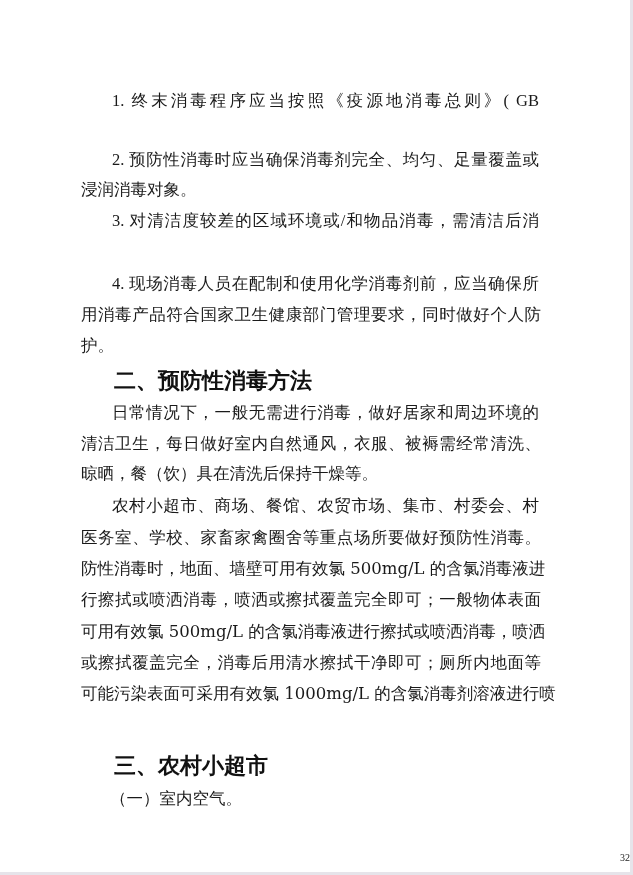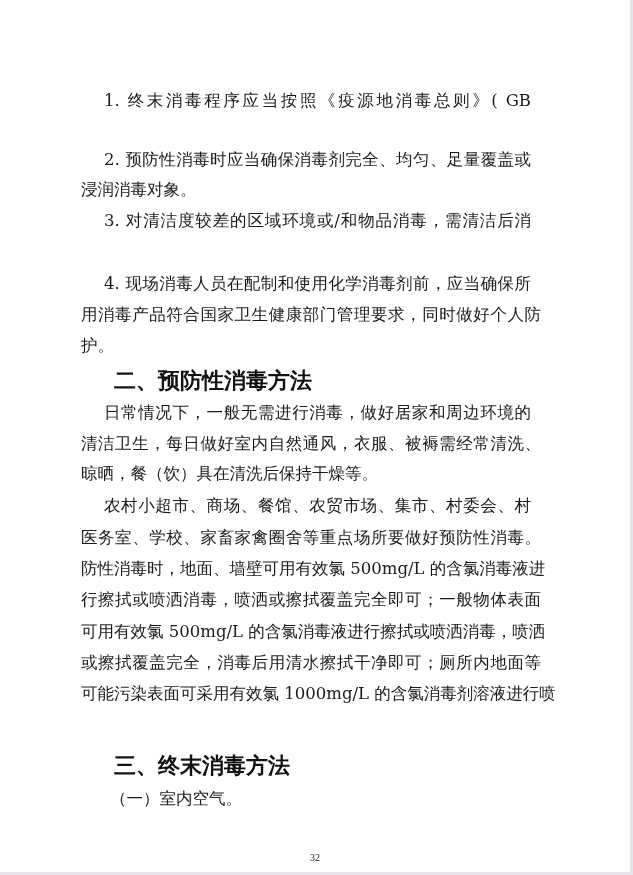--- a/index.html
+++ b/index.html
@@ -8,29 +8,29 @@
     }
     .page {
       position: absolute; left: 0; top: 0; width: 630px; height: 872px; background: #ffffff;
     }
     .line {
       position: absolute; left: 81px; width: 460px; height: 26px;
       font-family: "DejaVu Serif", "Liberation Serif", serif;
       font-size: 16.5px; color: #1a1a1a; white-space: nowrap; line-height: 26px;
       text-align: justify; text-align-last: justify;
     }
-    .line.indent { left: 104px; width: 427px; }
+    .line.indent { left: 112px; width: 427px; font-family: Liberation Serif, serif; }
     .line.last { text-align-last: left; }
     .heading {
       position: absolute; left: 114px; height: 26px; line-height: 26px;
       font-family: "DejaVu Sans", "Liberation Sans", sans-serif; font-weight: bold;
       font-size: 22px; color: #111; white-space: nowrap;
     }
     .pagenum {
-      position: absolute; top: 852px; left: 0; width: 630px; text-align: center;
+      position: absolute; top: 852px; left: 0; width: 630px; text-align: right;
       font-family: "Liberation Serif", serif; font-size: 10px; color: #222;
     }
   </style>
 </head>
 <body>
 
 <div class="page">
   <div class="line indent" style="top:88px">1. 终末消毒程序应当按照《疫源地消毒总则》( GB</div>
 
   <div class="line indent" style="top:147px">2. 预防性消毒时应当确保消毒剂完全、均匀、足量覆盖或</div>
@@ -49,18 +49,18 @@
   <div class="line last" style="top:461px">晾晒，餐（饮）具在清洗后保持干燥等。</div>
 
   <div class="line" style="top:525px">医务室、学校、家畜家禽圈舍等重点场所要做好预防性消毒。</div>
   <div class="line indent" style="top:493px">农村小超市、商场、餐馆、农贸市场、集市、村委会、村</div>
   <div class="line" style="top:556px">防性消毒时，地面、墙壁可用有效氯 500mg/L 的含氯消毒液进</div>
   <div class="line" style="top:587px">行擦拭或喷洒消毒，喷洒或擦拭覆盖完全即可；一般物体表面</div>
   <div class="line" style="top:619px">可用有效氯 500mg/L 的含氯消毒液进行擦拭或喷洒消毒，喷洒</div>
   <div class="line" style="top:650px">或擦拭覆盖完全，消毒后用清水擦拭干净即可；厕所内地面等</div>
   <div class="line" style="top:681px">可能污染表面可采用有效氯 1000mg/L 的含氯消毒剂溶液进行喷</div>
 
-  <div class="heading" style="top:753px">三、终末消毒方法</div>
+  <div class="heading" style="top:753px">三、农村小超市</div>
 
   <div class="line last" style="left:110px;top:786px">（一）室内空气。</div>
 
   <div class="pagenum">32</div>
 </div>
 
 </body></html>

